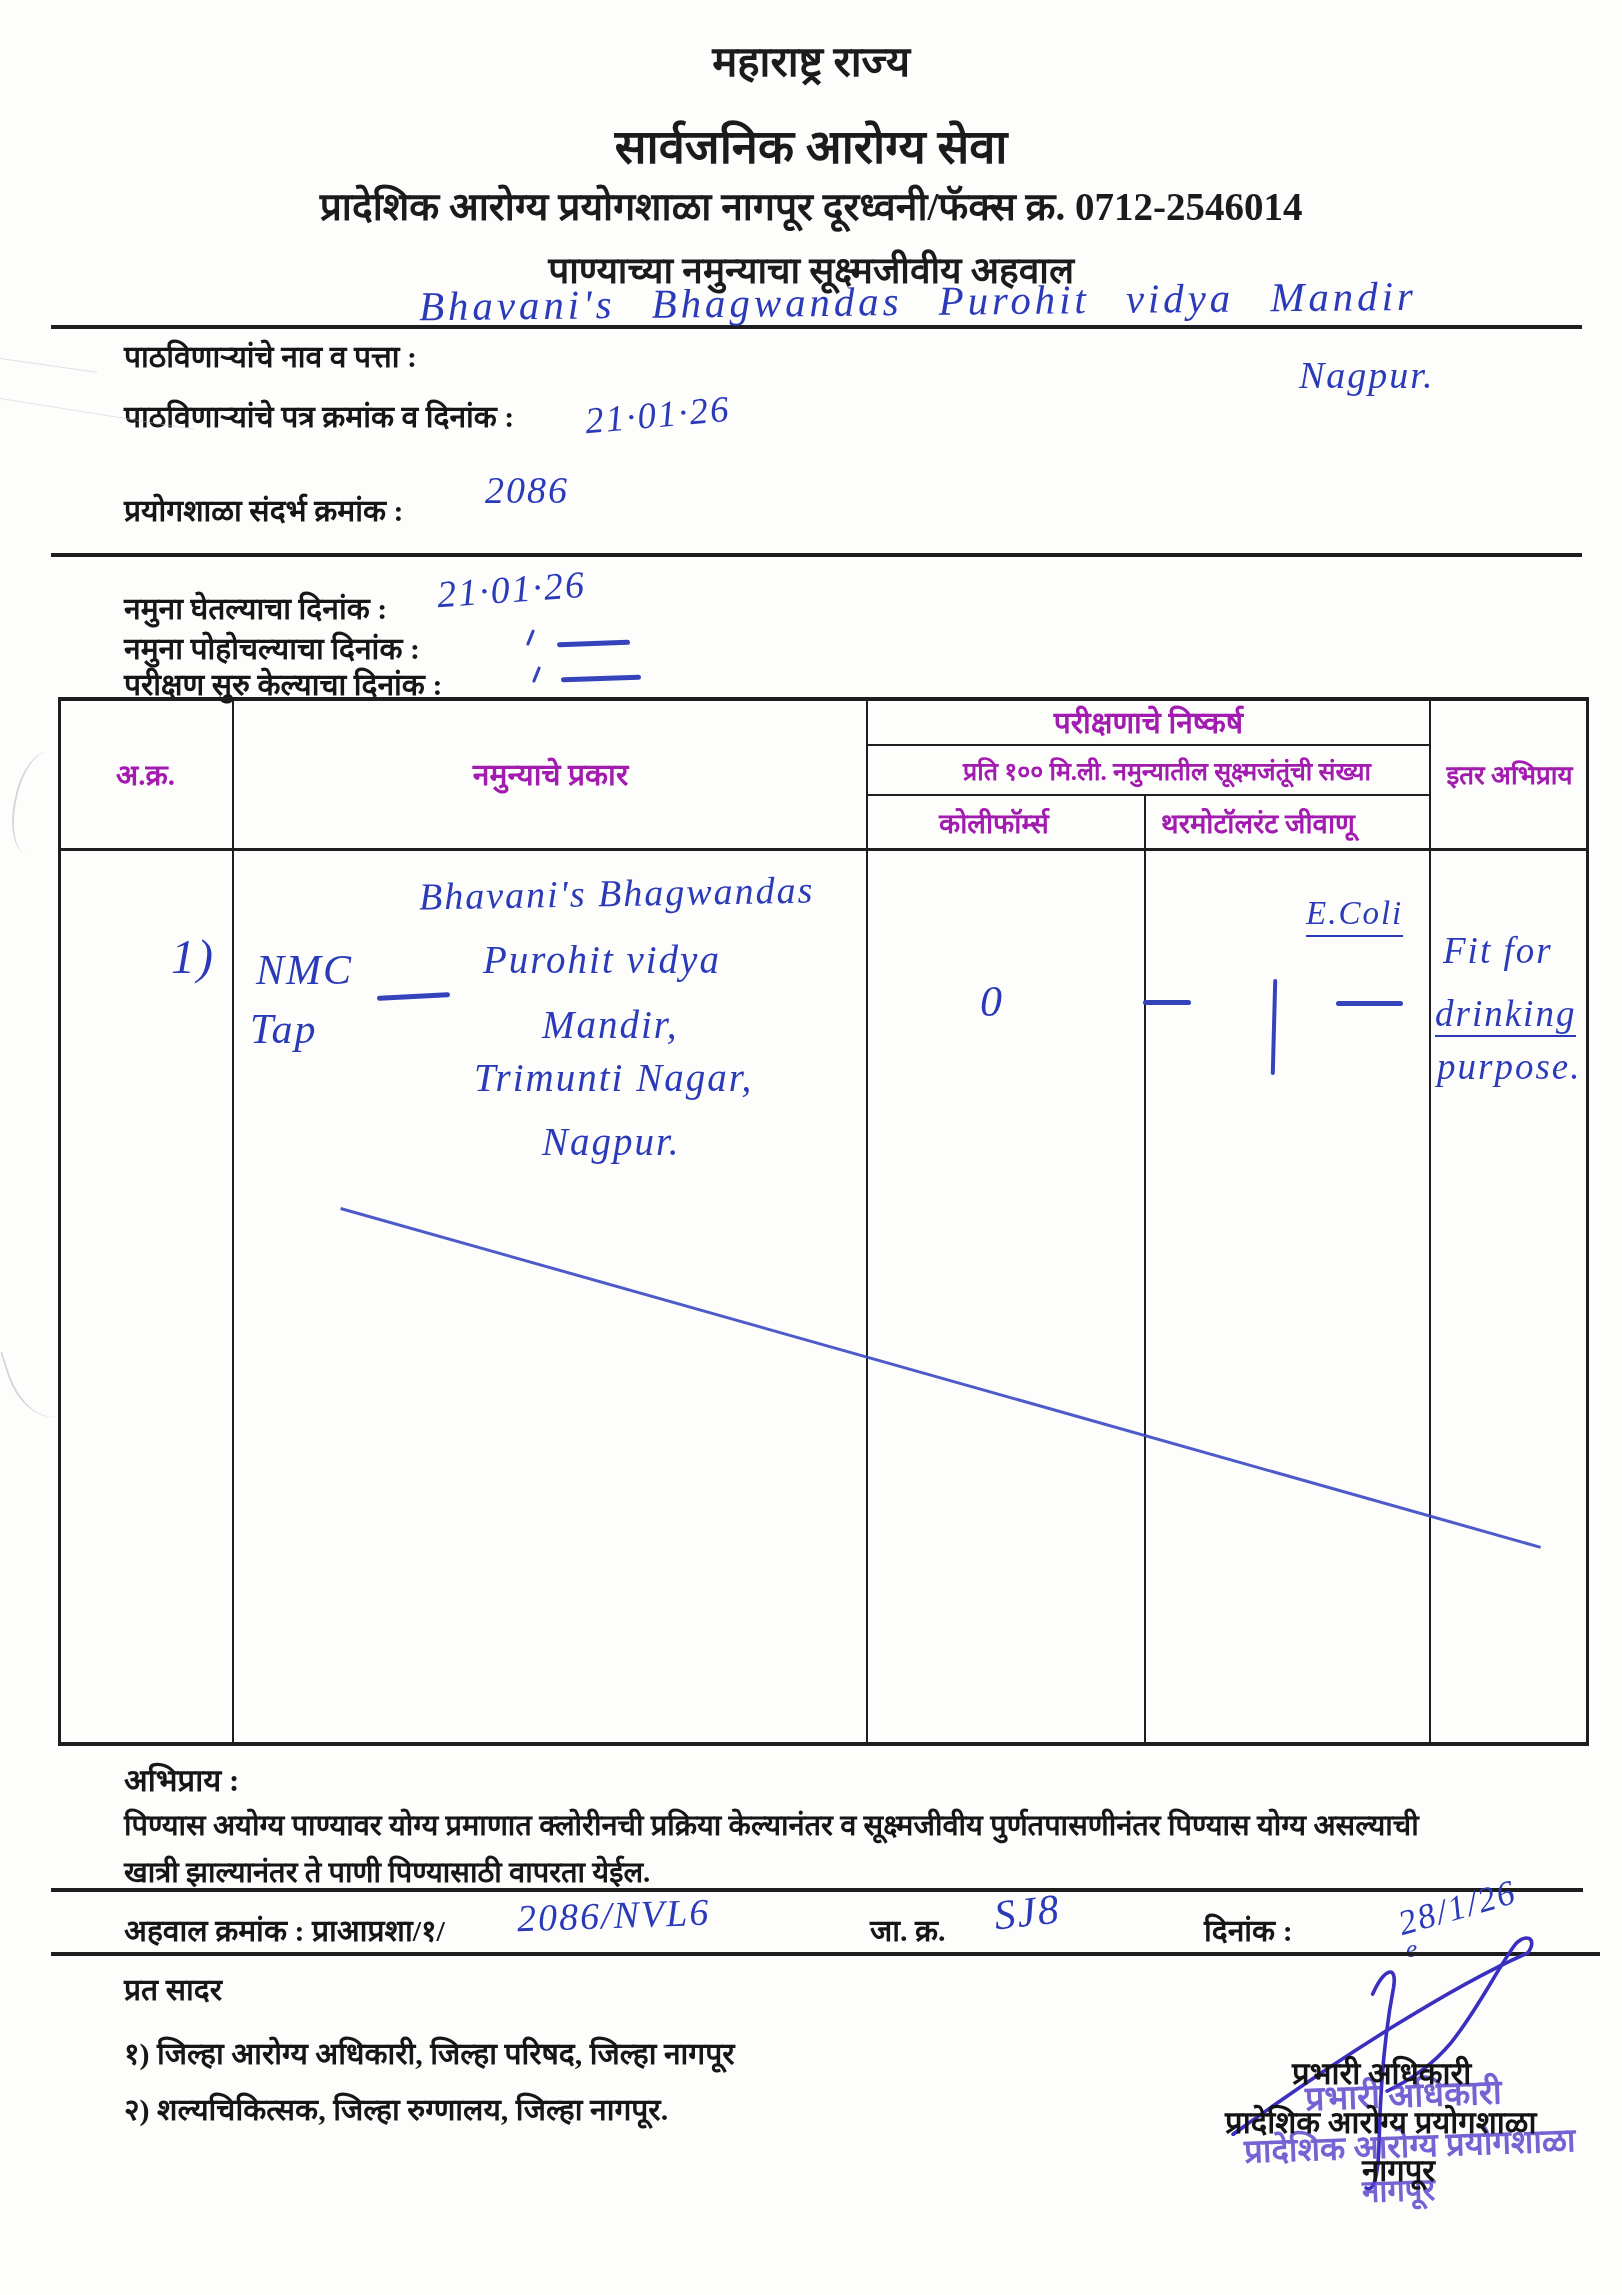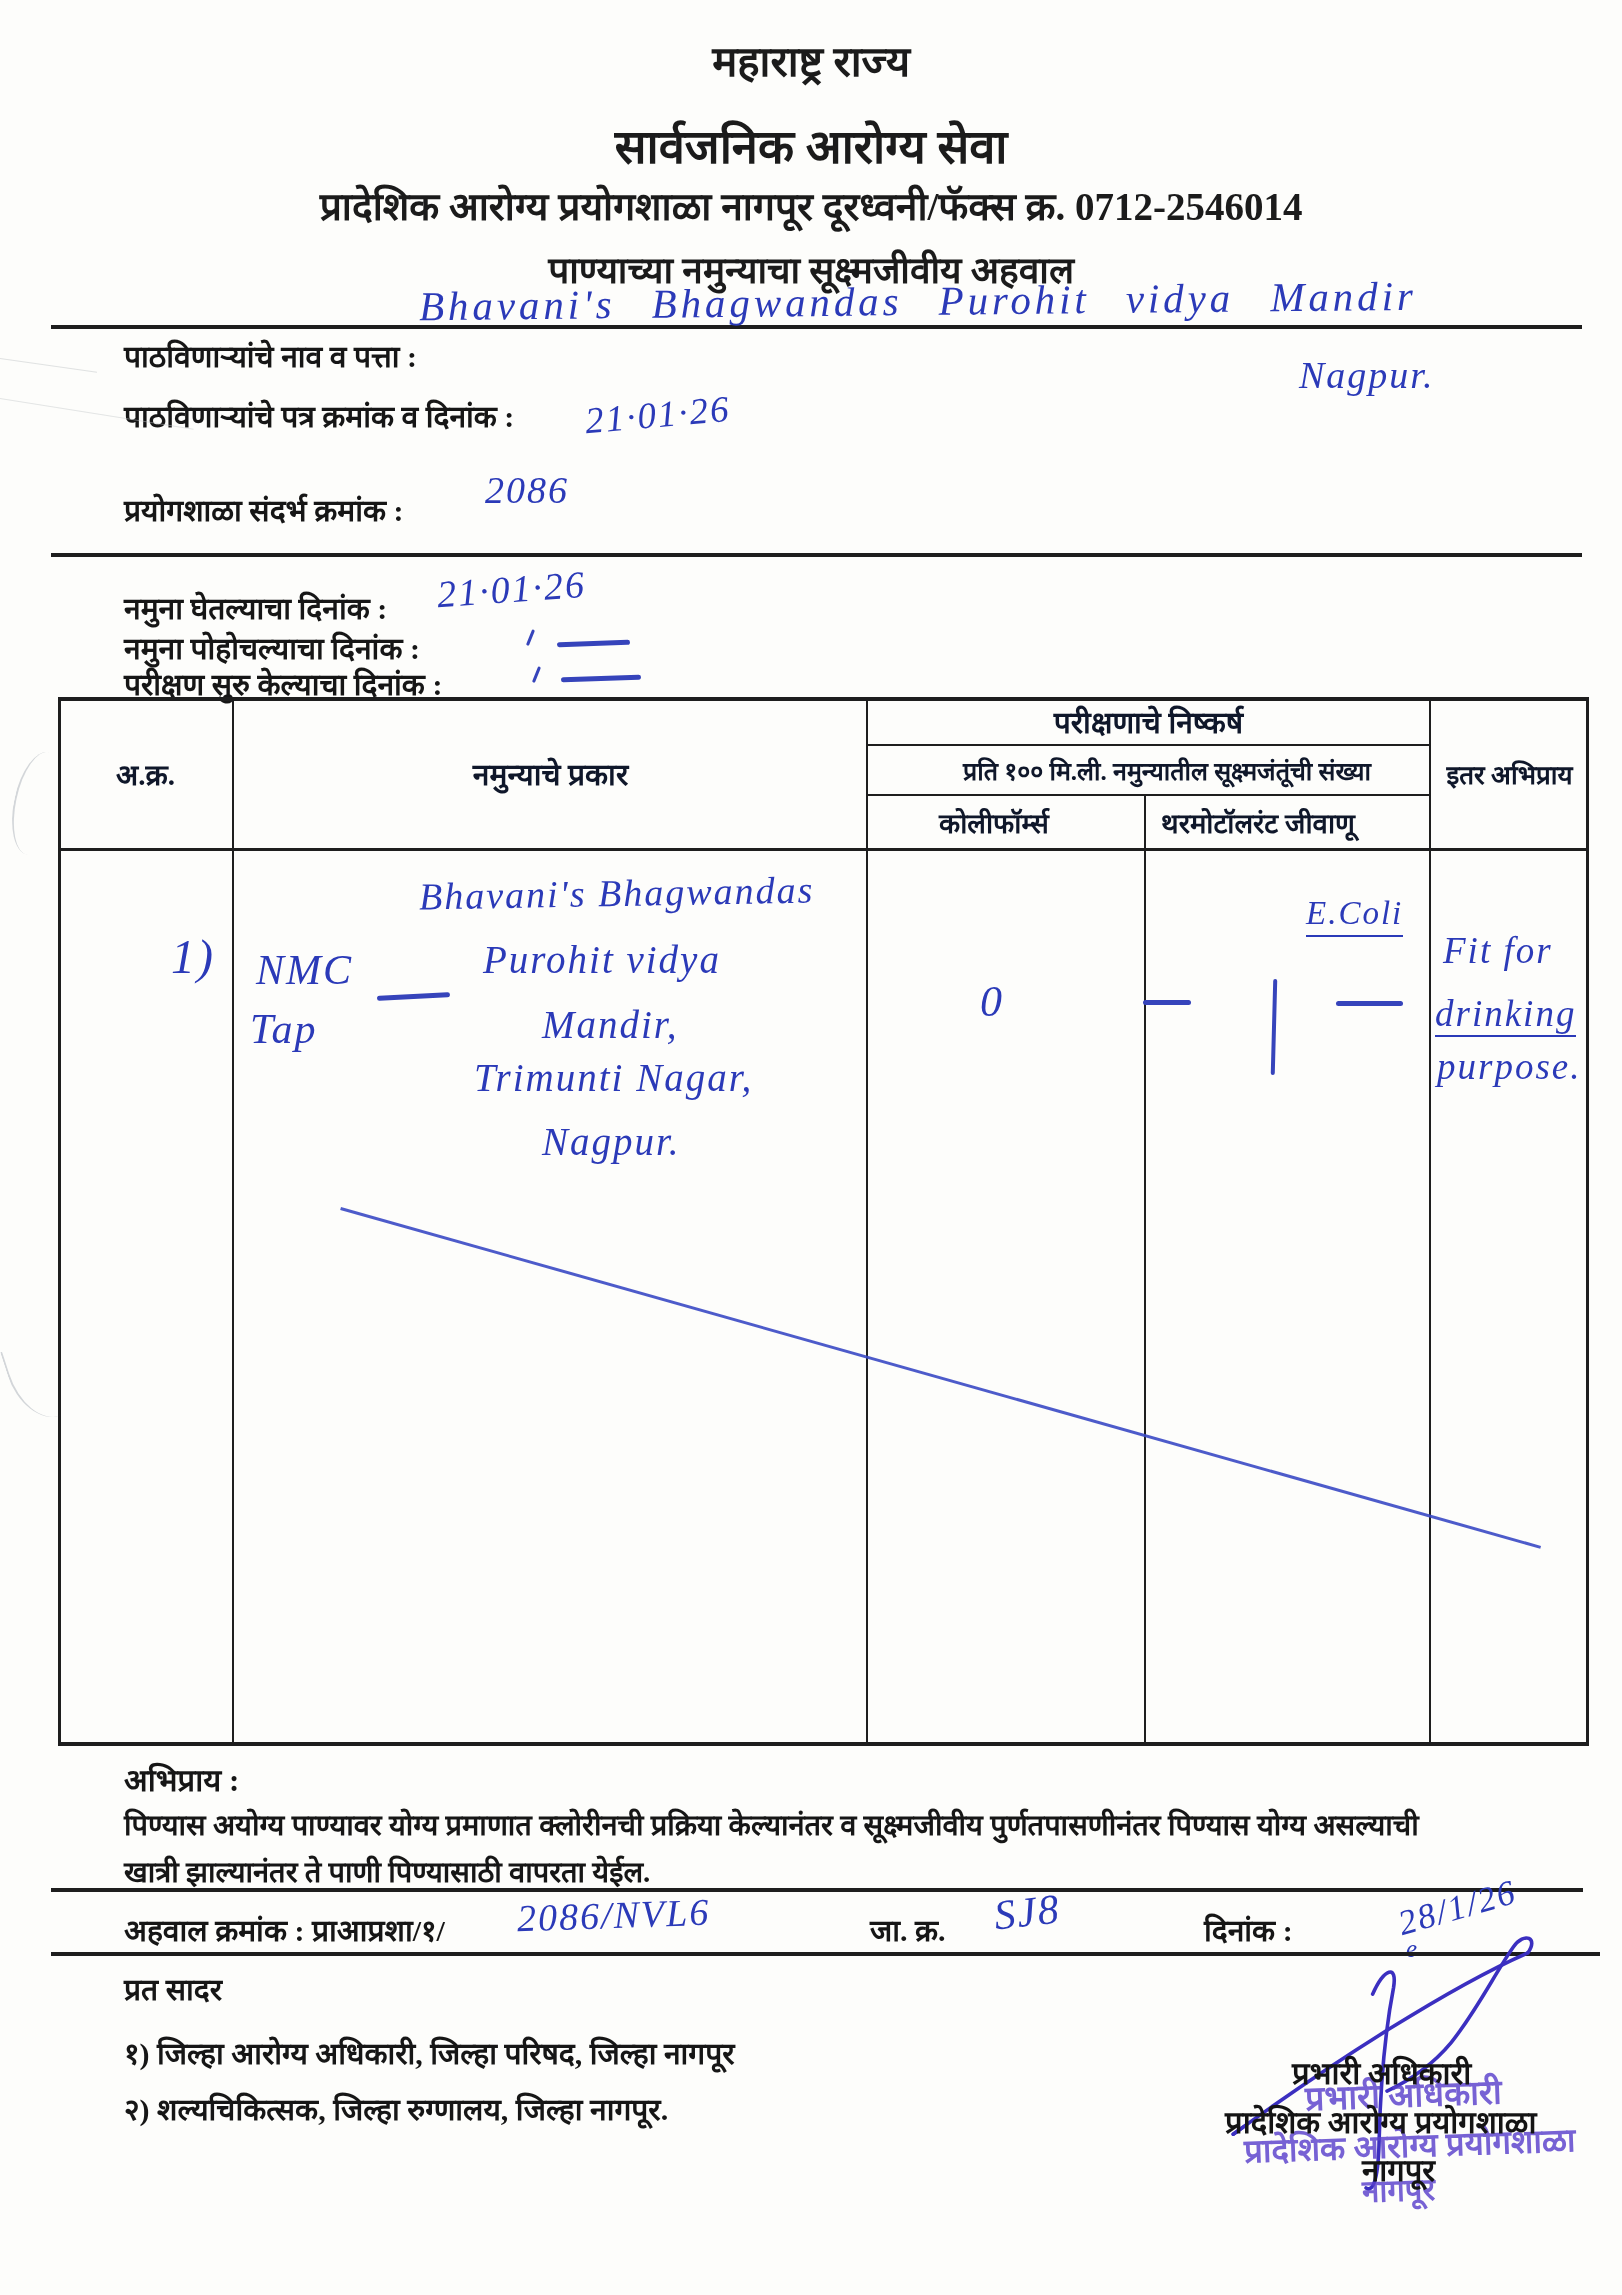--- a/index.html
+++ b/index.html
@@ -4,21 +4,21 @@
 <style>
   html,body{margin:0;padding:0;background:#e8e8e8;}
   #page{
     position:relative;width:1622px;height:2295px;background:#fdfdfb;
     overflow:hidden;font-family:"Liberation Serif",serif;color:#1b1b1b;
   }
   .abs{position:absolute;}
   .hdr{position:absolute;left:19.6px;width:1583px;text-align:center;font-weight:700;white-space:nowrap;}
   .lbl{position:absolute;font-weight:700;font-size:30px;white-space:nowrap;color:#161616;}
   .rule{position:absolute;background:#1e1e1e;}
-  .cell{position:absolute;display:flex;align-items:center;justify-content:center;text-align:center;font-weight:700;color:#0f172a;white-space:nowrap;}
+  .cell{position:absolute;display:flex;align-items:center;justify-content:center;text-align:center;font-weight:700;color:#a21caf;white-space:nowrap;}
   .hw{position:absolute;font-family:"Liberation Serif",serif;font-style:italic;color:#2b3ab8;white-space:nowrap;letter-spacing:2px;}
   .ink-dash{position:absolute;background:#3644bb;border-radius:2.6px;}
   .ink-line{position:absolute;background:#3a49c4;}
   .stamp{position:absolute;font-weight:700;color:#5a41cc;opacity:.82;white-space:nowrap;transform:rotate(-2deg);}
   .sig-text{position:absolute;font-weight:700;color:#141414;white-space:nowrap;}
   .artifact{position:absolute;opacity:.5;}
 </style>
 </head>
 <body>
 

